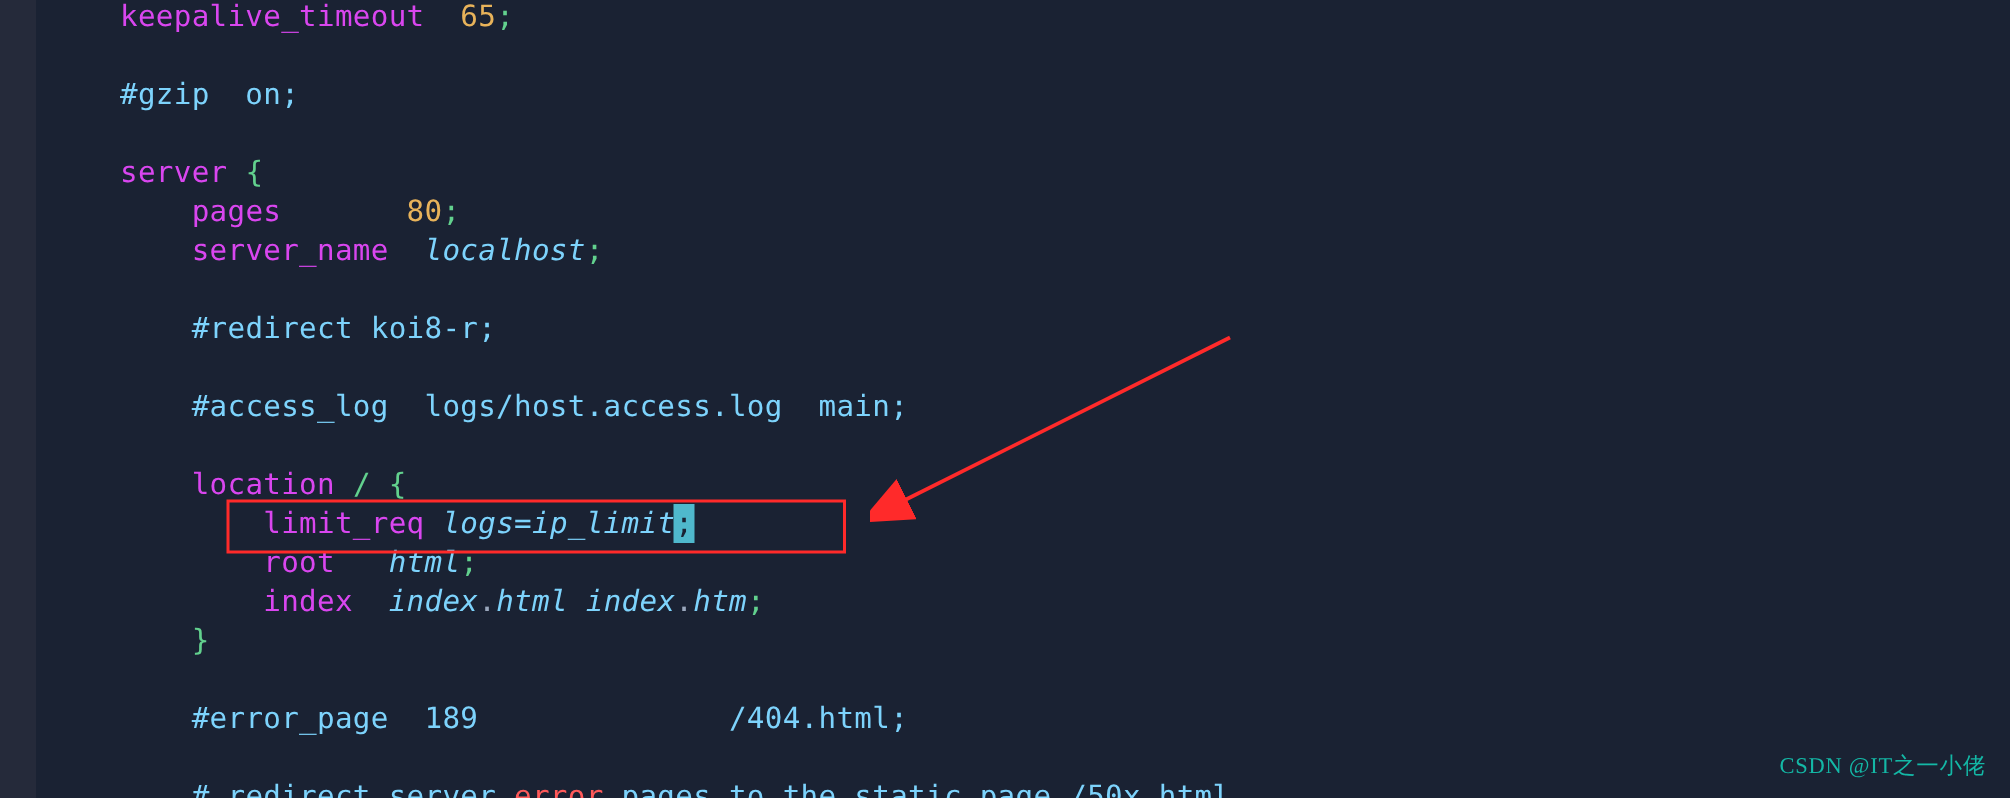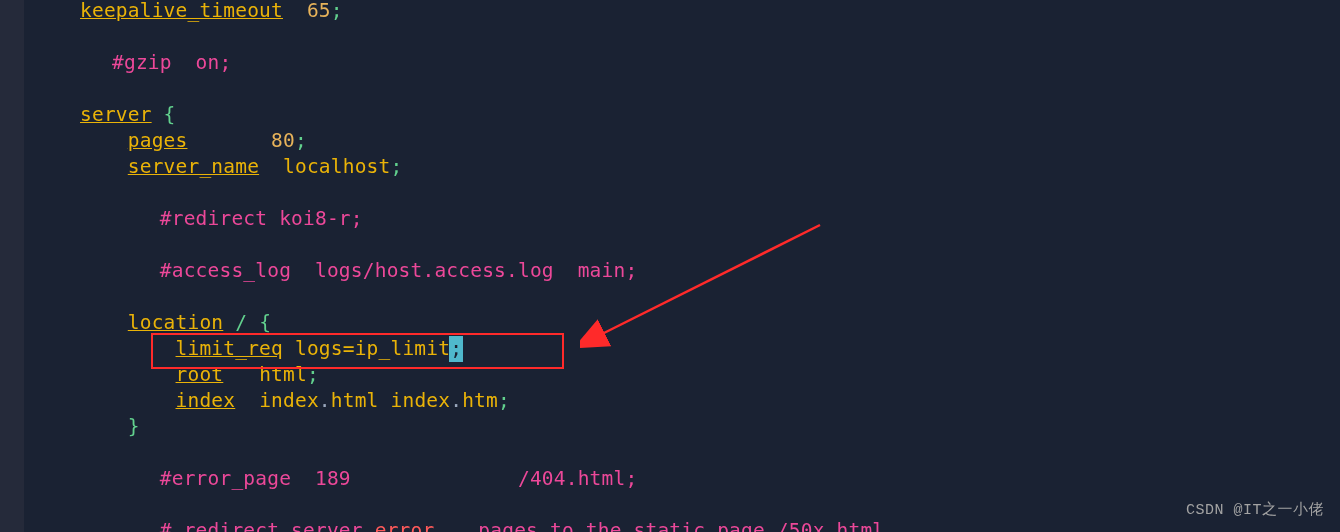--- a/index.html
+++ b/index.html
@@ -25,26 +25,26 @@
   pre.code {
     position: absolute;
     left: 80px;
     top: -2px;
     margin: 0;
     white-space: pre;
     font-family: inherit;
     color: #9aa7bc;
     letter-spacing: 0.2px;
   }
-  .kw      { color: #eab308; text-decoration: underline; }      
+  .kw      { color: #d946ef; }      
   .num     { color: #e8b35a; text-align: right; }      
   .punct   { color: #62d18e; }      
-  .ident   { color: #eab308; }      
+  .ident   { color: #7dd3fc; font-style: italic; }      
   .dot     { color: #9aa7bc; }      
-  .comment { color: #ec4899; margin-left: 32px; }      
+  .comment { color: #7dd3fc; }      
   .err     { color: #ff5a5a; text-decoration: underline wavy #ff5a5a; text-decoration-skip-ink: none; }
   .cursor-box {
     display: inline-block;
     background: #4fb8cc;
     color: #1a2233;
     padding: 0 1px;
     margin-left: -1px;
   }
   .highlight-box {
     position: absolute;
@@ -58,22 +58,22 @@
   .arrow {
     position: absolute;
     left: 580px;
     top: 215px;
     pointer-events: none;
   }
   .watermark {
     position: absolute;
     right: 16px;
     bottom: 8px;
-    color: #a3a3a3;
-    font-family: Liberation Mono, monospace;
+    color: #14b8a6;
+    font-family: Liberation Serif, serif;
     font-size: 15px;
     letter-spacing: 0.5px;
   }
 </style>
 </head>
 <body>
 
 <div class="left-gutter"></div>
 
 <pre class="code"><span class="kw">keepalive_timeout</span>  <span class="num">65</span><span class="punct">;</span>

